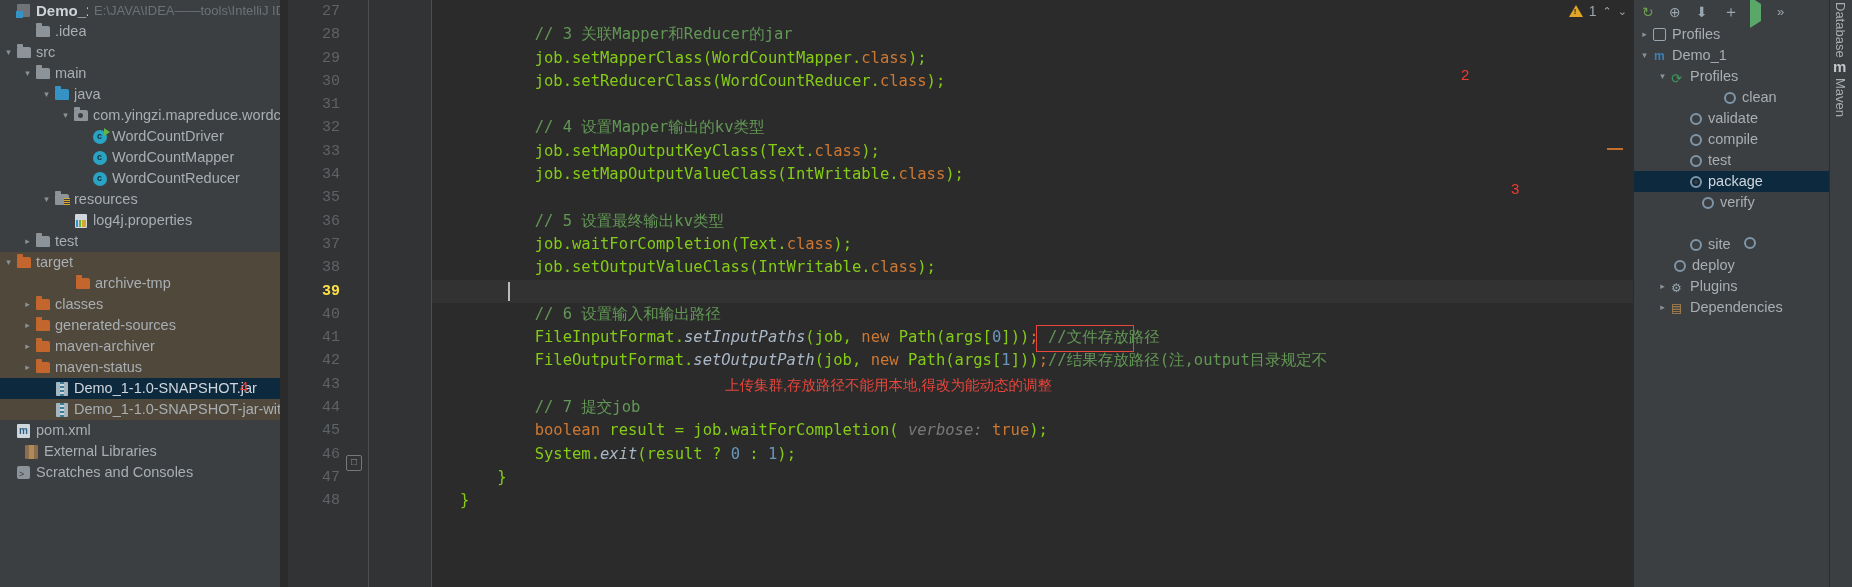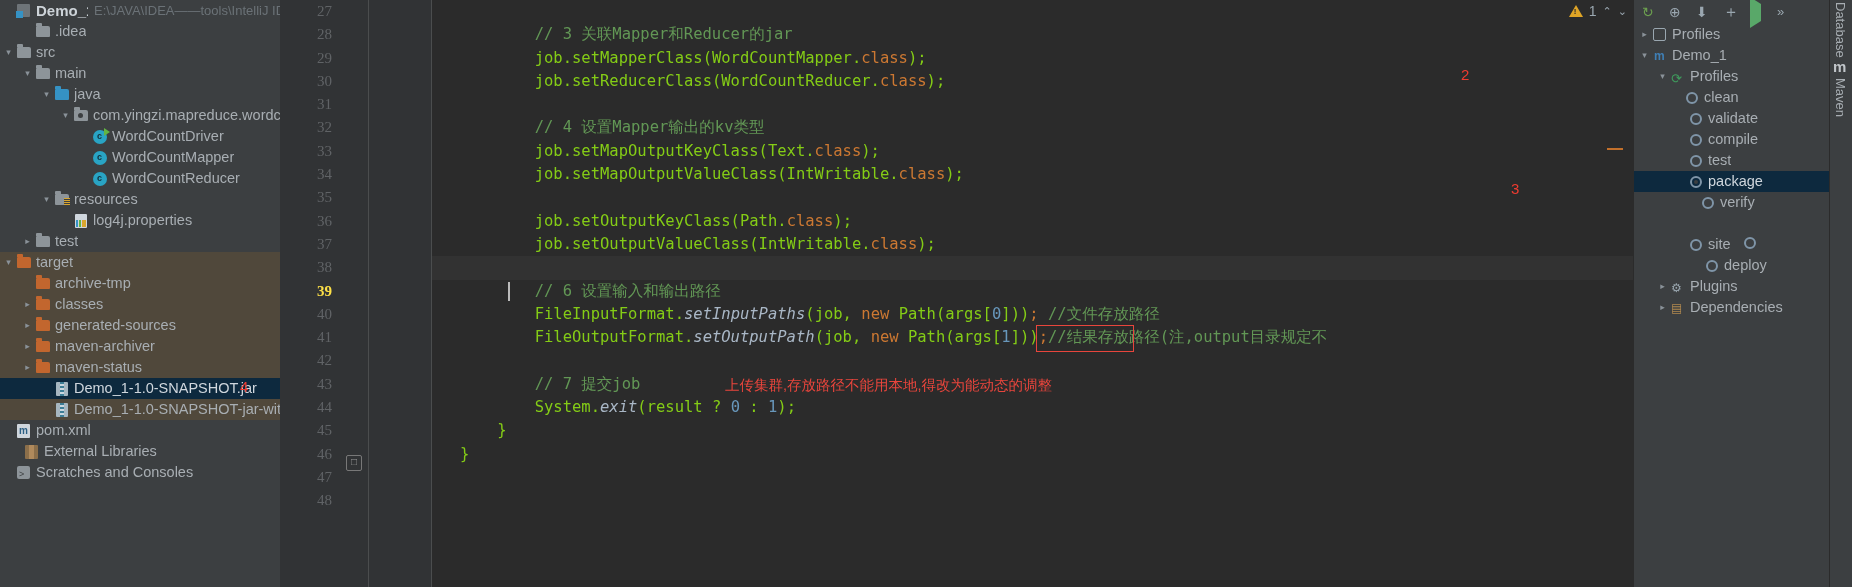--- a/index.html
+++ b/index.html
@@ -64,22 +64,22 @@
   .f-lib{width:13px;height:14px;position:relative;
      background:linear-gradient(to right,#8c6f4a 0 4px,#b08a5c 4px 9px,#8c6f4a 9px 13px);border-radius:1px;}
   .f-console{width:13px;height:13px;background:#8d9499;border-radius:2px;position:relative;}
   .f-console:after{content:">";position:absolute;left:2px;top:-2px;font-size:9px;color:#3c3f41;}
   .proj-ico{width:13px;height:13px;background:#6e7478;position:relative;border-radius:1px;}
   .proj-ico:after{content:"";position:absolute;left:-1px;bottom:-1px;width:7px;height:7px;background:#3592c4;}
 
   
   .editor-wrap{flex:1 1 auto;position:relative;background:#2b2b2b;overflow:hidden;}
   .gutter{
-    position:absolute;left:0;top:0;width:62px;height:587px;background:#313335;
-    text-align:right;color:#606366;font-family:Liberation Serif, serif;
+    position:absolute;left:8px;top:0;width:62px;height:587px;background:#313335;
+    text-align:right;color:#606366;font-family:Liberation Mono, monospace;
     font-size:15px;
   }
   .gutter .gl{height:23.3px;line-height:23.3px;padding-right:10px;}
   .gutter .gl.cur{color:#fde047;font-weight:bold;}
   .foldcol{position:absolute;left:62px;top:0;width:26px;height:587px;background:#313335;border-right:1px solid #4b4d4e;}
   .annotatecol{position:absolute;left:89px;top:0;width:62px;height:587px;background:#313335;border-right:1px solid #4b4d4e;}
   .code-area{
     position:absolute;left:152px;top:0;right:0;height:587px;
     font-family:"DejaVu Sans Mono","Liberation Mono",monospace;font-size:15.5px;
   }
@@ -250,21 +250,21 @@
           </span>
           <span class="lbl">test</span>
         </div>
         <div class="tree-row target-bg" style="padding-left:2px;">
           <span class="arrow">▾</span>
           <span class="icon">
             <span class="f-orange"></span>
           </span>
           <span class="lbl">target</span>
         </div>
-        <div class="tree-row target-bg" style="padding-left:21px;">
+        <div class="tree-row target-bg" style="padding-left:61px;">
           <span class="arrow none">▸</span>
           <span class="icon">
             <span class="f-orange"></span>
           </span>
           <span class="lbl">archive-tmp</span>
         </div>
         <div class="tree-row target-bg" style="padding-left:21px;">
           <span class="arrow">▸</span>
           <span class="icon">
             <span class="f-orange"></span>
@@ -360,28 +360,30 @@
     <div class="code-area" id="code-area">
         <div class="cl"></div>
         <div class="cl"><span class="plain">        </span><span class="cmt">// 3 关联Mapper和Reducer的jar</span></div>
         <div class="cl"><span class="plain">        job.setMapperClass(WordCountMapper.</span><span class="kw">class</span><span class="plain">);</span></div>
         <div class="cl"><span class="plain">        job.setReducerClass(WordCountReducer.</span><span class="kw">class</span><span class="plain">);</span></div>
         <div class="cl"></div>
         <div class="cl"><span class="plain">        </span><span class="cmt">// 4 设置Mapper输出的kv类型</span></div>
         <div class="cl"><span class="plain">        job.setMapOutputKeyClass(Text.</span><span class="kw">class</span><span class="plain">);</span></div>
         <div class="cl"><span class="plain">        job.setMapOutputValueClass(IntWritable.</span><span class="kw">class</span><span class="plain">);</span></div>
         <div class="cl"></div>
-        <div class="cl"><span class="plain">        job.setOutputKeyClass(Path.</span><span class="kw">class</span><span class="plain">);</span></div>
+        <div class="cl"><span class="plain">        </span><span class="cmt">// 5 设置最终输出kv类型</span></div>
+        <div class="cl"><span class="plain">        job.waitForCompletion(Text.</span><span class="kw">class</span><span class="plain">);</span></div>
         <div class="cl"><span class="plain">        job.setOutputValueClass(IntWritable.</span><span class="kw">class</span><span class="plain">);</span></div>
         <div class="cl caretline"></div>
         <div class="cl"><span class="plain">        </span><span class="cmt">// 6 设置输入和输出路径</span></div>
         <div class="cl"><span class="plain">        FileInputFormat.</span><span class="mth">setInputPaths</span><span class="plain">(job, </span><span class="kw">new</span><span class="plain"> Path(args[</span><span class="num">0</span><span class="plain">]))</span><span class="kw">;</span><span class="cmt"> //文件存放路径</span></div>
         <div class="cl"><span class="plain">        FileOutputFormat.</span><span class="mth">setOutputPath</span><span class="plain">(job, </span><span class="kw">new</span><span class="plain"> Path(args[</span><span class="num">1</span><span class="plain">]))</span><span class="kw">;</span><span class="cmt">//结果存放路径(注,output目录规定不</span></div>
         <div class="cl"></div>
         <div class="cl"><span class="plain">        </span><span class="cmt">// 7 提交job</span></div>
+        <div class="cl"><span class="plain">        </span><span class="kw">boolean</span><span class="plain"> result = job.waitForCompletion( </span><span class="hint">verbose:</span><span class="plain"> </span><span class="kw">true</span><span class="plain">);</span></div>
         <div class="cl"><span class="plain">        System.</span><span class="mth">exit</span><span class="plain">(result ? </span><span class="num">0</span><span class="plain"> : </span><span class="num">1</span><span class="plain">);</span></div>
         <div class="cl"><span class="plain">    }</span></div>
         <div class="cl"><span class="plain">}</span></div>
       </div>
 
     <div class="caret" id="caret" style="top: 281.6px; left: 228px;"></div>
 
     <div class="foldmark" style="top:455px;">□</div>
 
     <div class="orangebar" style="right:10px;top:148px;width:16px;height:2px;"></div>
@@ -422,21 +424,21 @@
           </span>
           <span class="lbl">Demo_1</span>
         </div>
         <div class="tree-row" style="padding-left:22px;">
           <span class="arrow">▾</span>
           <span class="icon">
             <span class="m-ico-life"></span>
           </span>
           <span class="lbl">Profiles</span>
         </div>
-        <div class="tree-row" style="padding-left:36px;">
+        <div class="tree-row" style="padding-left:54px;margin-left:20px;">
           <span class="arrow none">▸</span>
           <span class="icon">
             <span class="gear"></span>
           </span>
           <span class="lbl">clean</span>
         </div>
         <div class="tree-row" style="padding-left:40px;">
           <span class="arrow none">▸</span>
           <span class="icon">
             <span class="gear"></span>
@@ -478,21 +480,21 @@
           </span>
           <span class="lbl">install</span>
         </div>
         <div class="tree-row" style="padding-left:40px;">
           <span class="arrow none">▸</span>
           <span class="icon">
             <span class="gear"></span>
           </span>
           <span class="lbl">site</span>
         </div>
-        <div class="tree-row" style="padding-left:56px;">
+        <div class="tree-row" style="padding-left:24px;">
           <span class="arrow none">▸</span>
           <span class="icon">
             <span class="gear"></span>
           </span>
           <span class="lbl">deploy</span>
         </div>
         <div class="tree-row" style="padding-left:22px;">
           <span class="arrow">▸</span>
           <span class="icon">
             <span class="m-ico-plug"></span>

